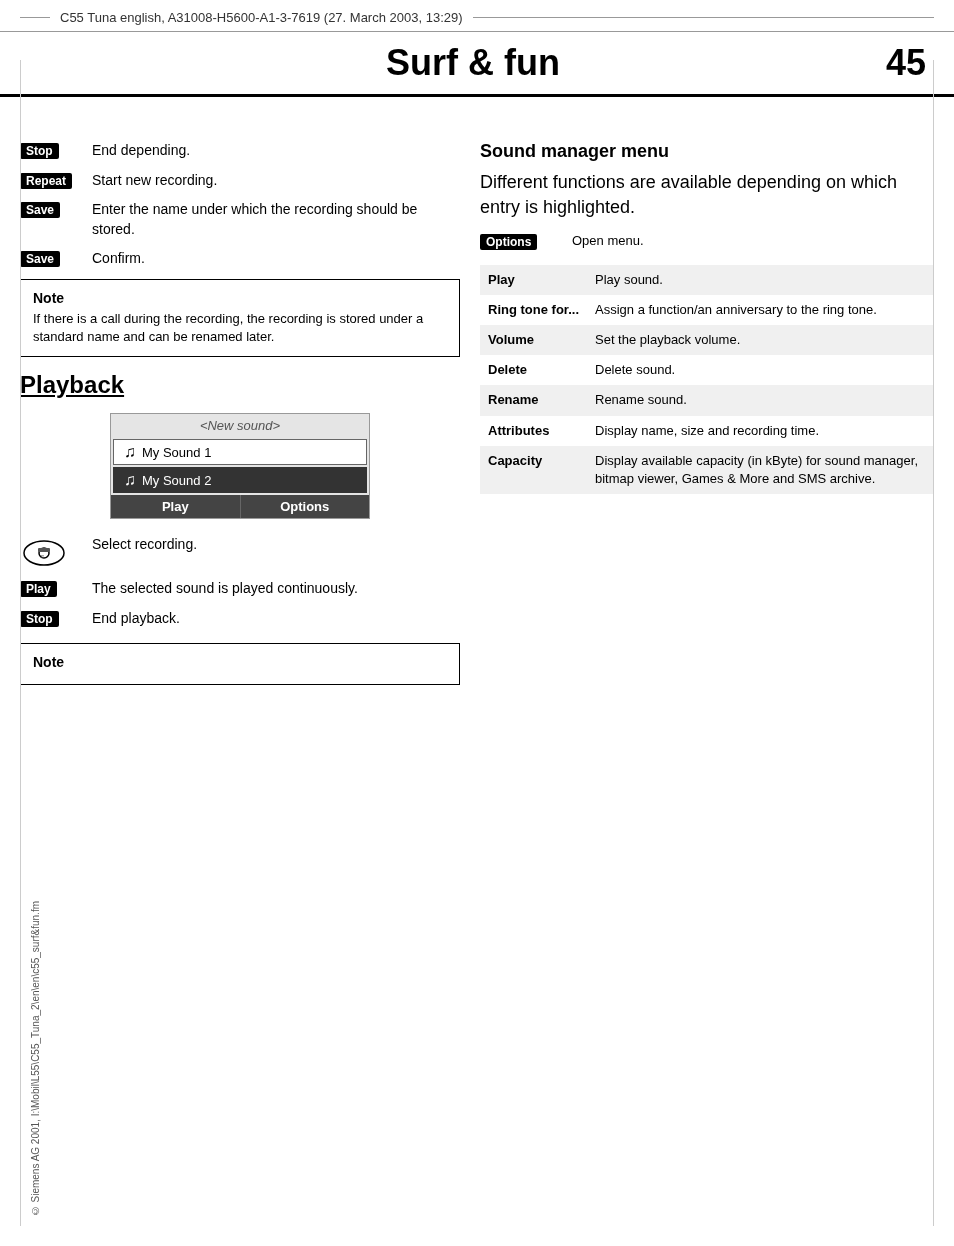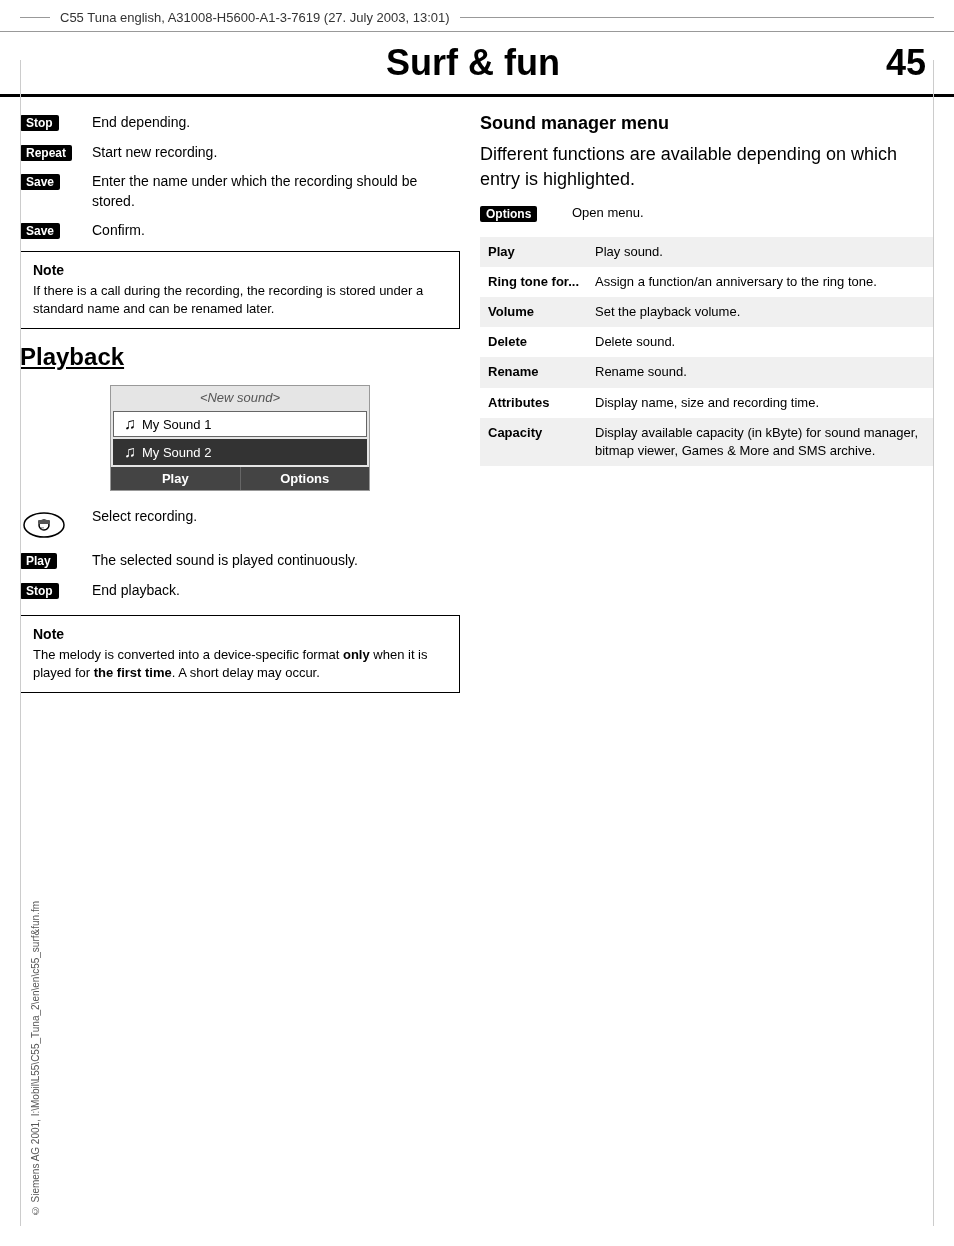--- a/index.html
+++ b/index.html
@@ -47,20 +47,21 @@
     .page-number {
       font-size: 36px;
       font-weight: bold;
       min-width: 60px;
       text-align: right;
     }
     .content-area {
       display: flex;
       padding: 16px 20px;
       gap: 20px;
+      margin-top: 28px;
     }
     .left-column {
       flex: 1;
       max-width: 440px;
     }
     .right-column {
       flex: 1;
       max-width: 460px;
     }
     .key-badge {
@@ -232,21 +233,21 @@
 </head>
 <body>
 
 <div class="page-border-left"></div>
 <div class="page-border-right"></div>
 
 <div class="footer-copyright">© Siemens AG 2001, I:\Mobil\L55\C55_Tuna_2\en\en\c55_surf&amp;fun.fm</div>
 
 <div class="page-header">
   <div class="header-line-left"></div>
-  <span>C55 Tuna english, A31008-H5600-A1-3-7619 (27. July 2003, 13:01)</span>
+  <span>C55 Tuna english, A31008-H5600-A1-3-7619 (27. March 2003, 13:29)</span>
   <div class="header-line-right"></div>
 </div>
 
 <div class="page-title-area">
   <div style="min-width:60px;"></div>
   <div class="page-title">Surf &amp; fun</div>
   <div class="page-number">45</div>
 </div>
 
 <div class="content-area">
@@ -325,23 +326,20 @@
 
     <div class="instruction-row">
       <div class="instruction-key">
         <span class="key-badge">Stop</span>
       </div>
       <div class="instruction-text">End playback.</div>
     </div>
 
     <div class="note-box" style="margin-top:14px;">
       <div class="note-title">Note</div>
-      <div class="note-text">
-        <span>The melody is converted into a device-specific format </span><strong>only</strong><span> when it is played for </span><strong>the first time</strong><span>. A short delay may occur.</span>
-      </div>
     </div>
 
   </div>
 
   <div class="right-column">
 
     <div class="sound-manager-title">Sound manager menu</div>
     <div class="sound-manager-desc">Different functions are available depending on which entry is highlighted.</div>
 
     <div class="options-row" style="margin-bottom:14px;">

